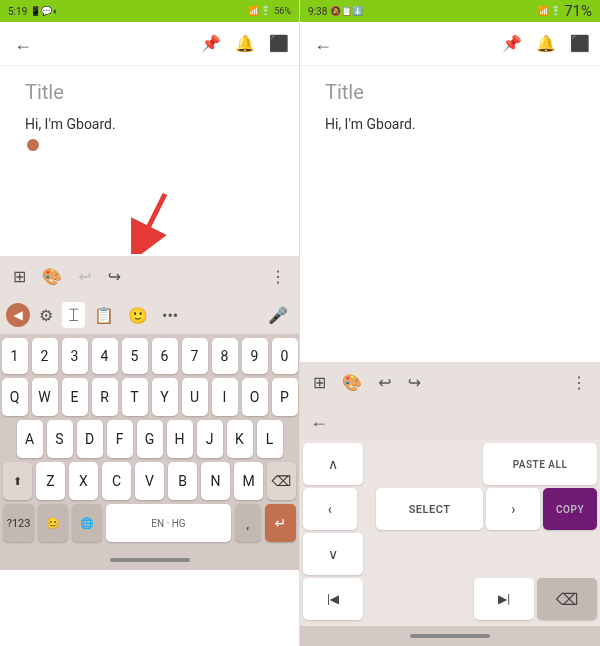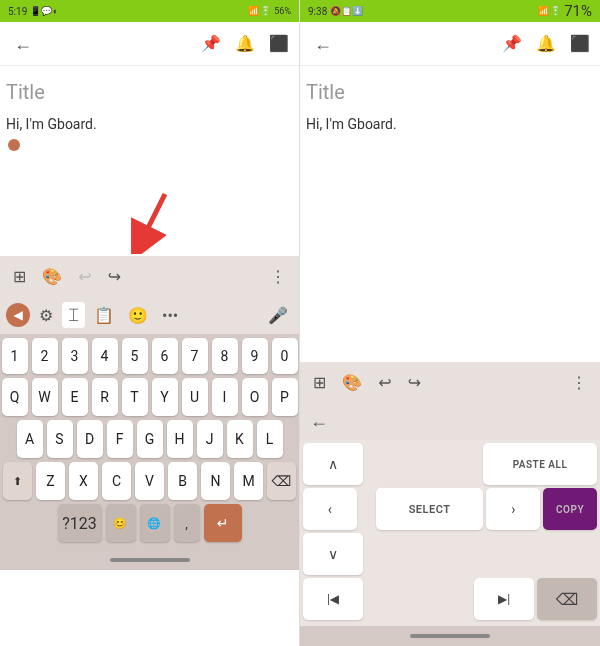--- a/index.html
+++ b/index.html
@@ -59,21 +59,21 @@
     }
     .nav-icon {
       font-size: 16px;
       color: #555;
       cursor: pointer;
     }
 
     
     .note-content {
       flex: 1;
-      padding: 14px 6px;
+      padding: 14px 25px;
       background: #fff;
     }
     .note-title {
       font-size: 20px;
       color: #999;
       margin-bottom: 10px;
     }
     .note-body {
       font-size: 14px;
       color: #333;
@@ -350,23 +350,24 @@
       <div class="key">X</div>
       <div class="key">C</div>
       <div class="key">V</div>
       <div class="key">B</div>
       <div class="key">N</div>
       <div class="key">M</div>
       <div class="key special" style="max-width:38px; background:#e0d5cf; font-size:14px;">⌫</div>
     </div>
 
     <div class="key-row">
-      <div class="key special" style="max-width:44px; font-size:16px;">?123</div>
+      <div class="key special" style="max-width:44px; font-size:11px;">?123</div>
       <div class="key special" style="max-width:30px;">😊</div>
       <div class="key special" style="max-width:30px;">🌐</div>
+      <div class="key space-key" style="font-size:10px;">EN · HG</div>
       <div class="key special" style="max-width:26px; font-size:13px;">,</div>
       <div class="key enter-key" style="max-width:38px;">↵</div>
     </div>
   </div>
 
   <div class="keyboard-bottom-bar">
     <div class="bottom-indicator"></div>
   </div>
 </div>
 

